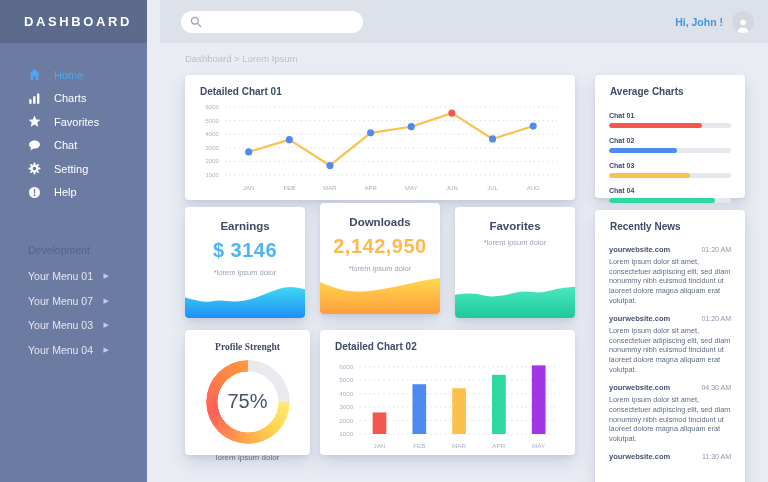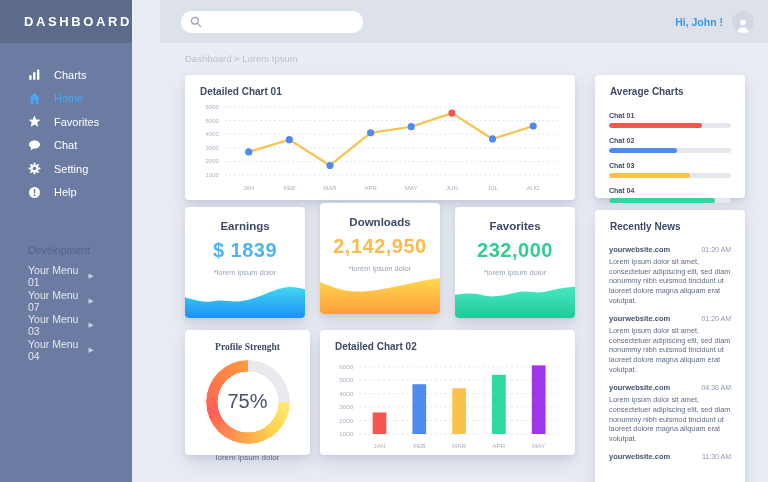--- a/index.html
+++ b/index.html
@@ -1,20 +1,20 @@
 <!DOCTYPE html>
 <html><head>
 <meta charset="utf-8">
 <style>
   html,body{margin:0;padding:0;}
   body{font-family:"Liberation Sans",sans-serif;-webkit-font-smoothing:antialiased;}
   #app{position:relative;width:768px;height:482px;background:#E9ECF3;overflow:hidden;}
 
   
-  .sidebar{position:absolute;left:0;top:0;bottom:0;width:132px;background:#6C7BA1;z-index:2;}
+  .sidebar{position:absolute;left:0;top:0;bottom:0;width:147px;background:#6C7BA1;z-index:2;}
   .sidebar-header{height:43px;background:#5C6A8B;color:#FFFFFF;display:flex;align-items:center;
     padding-left:24px;font-size:13px;font-weight:bold;letter-spacing:2.6px;}
   .nav{list-style:none;margin:20px 0 0 0;padding:0;}
   .nav-item{display:flex;align-items:center;height:23.5px;padding:0 16px 0 28px;color:#FFFFFF;
     font-size:11px;cursor:pointer;}
   .nav-item.active{color:#4BA7F5;}
   .nav-icon{width:13px;height:13px;margin-right:13px;display:inline-flex;flex:0 0 13px;}
   .nav-icon svg{width:13px;height:13px;fill:currentColor;}
   .dev-section{margin-top:40px;}
   .dev-label{padding-left:28px;font-size:10.5px;color:#56648A;margin-bottom:8px;}
@@ -90,37 +90,37 @@
   .news-body{margin:0;font-size:7.3px;line-height:1.32;color:#5E6B86;}
 </style>
 </head>
 <body>
 
 <div id="app">
 
   <aside class="sidebar">
     <div class="sidebar-header">DASHBOARD</div>
     <ul class="nav" id="nav-menu">
+        <li class="nav-item active">
+          <span class="nav-icon">
+            <svg viewBox="0 0 13 13">
+              <path d="M6.5 1 L12 6 L10.3 6 L10.3 12 L7.7 12 L7.7 8.3 L5.3 8.3 L5.3 12 L2.7 12 L2.7 6 L1 6 Z"></path>
+            </svg>
+          </span>
+          <span>Home</span>
+        </li>
         <li class="nav-item">
           <span class="nav-icon">
             <svg viewBox="0 0 13 13">
               <rect x="1.2" y="7.2" width="2.4" height="4.6" rx="0.5"></rect>
               <rect x="5.1" y="4.2" width="2.4" height="7.6" rx="0.5"></rect>
               <rect x="9" y="1.4" width="2.4" height="10.4" rx="0.5"></rect>
             </svg>
           </span>
           <span>Charts</span>
-        </li>
-        <li class="nav-item active">
-          <span class="nav-icon">
-            <svg viewBox="0 0 13 13">
-              <path d="M6.5 1 L12 6 L10.3 6 L10.3 12 L7.7 12 L7.7 8.3 L5.3 8.3 L5.3 12 L2.7 12 L2.7 6 L1 6 Z"></path>
-            </svg>
-          </span>
-          <span>Home</span>
         </li>
         <li class="nav-item">
           <span class="nav-icon">
             <svg viewBox="0 0 13 13">
               <path d="M6.5 0.6 L8.2 4.4 L12.4 4.8 L9.3 7.6 L10.2 11.7 L6.5 9.5 L2.8 11.7 L3.7 7.6 L0.6 4.8 L4.8 4.4 Z"></path>
             </svg>
           </span>
           <span>Favorites</span>
         </li>
         <li class="nav-item">
@@ -262,21 +262,21 @@
             <div class="avg-label">Chat 04</div>
             <div class="avg-track" style="background: rgb(230, 232, 237);">
               <span class="avg-fill" style="width: 87%; background: rgb(47, 216, 160);"></span>
             </div>
           </div>
         </div>
     </section>
 
     <section class="card stat-card" id="card-stat-0">
       <div class="stat-title">Earnings</div>
-      <div class="stat-value" style="color: rgb(77, 180, 245);">$ 1839</div>
+      <div class="stat-value" style="color: rgb(77, 180, 245);">$ 3146</div>
       <div class="stat-note">*lorem ipsum dolor</div>
       <svg class="spark" id="spark-0" viewBox="0 0 100 36" preserveAspectRatio="none">
           <defs>
             <linearGradient id="sg0" x1="0" y1="0" x2="0" y2="1">
               <stop offset="0%" stop-color="#41D8F2"></stop>
               <stop offset="100%" stop-color="#1E8FF5"></stop>
             </linearGradient>
           </defs>
           <path d="M 0 36 L 0 17.28 Q 14.285714285714286 22.32 21.42857142857143 21.060000000000002 Q 28.571428571428573 19.8 35.714285714285715 20.700000000000003 Q 42.85714285714286 21.6 50 20.16 Q 57.142857142857146 18.72 64.28571428571429 15.48 Q 71.42857142857143 12.240000000000002 78.57142857142858 9.720000000000002 Q 85.71428571428572 7.200000000000003 92.85714285714286 8.640000000000002 L 100 10.080000000000002 L 100 36 Z" fill="url(#sg0)"></path>
         </svg>
@@ -290,21 +290,20 @@
             <linearGradient id="sg1" x1="0" y1="0" x2="0" y2="1">
               <stop offset="0%" stop-color="#FFD94D"></stop>
               <stop offset="100%" stop-color="#FF9E3D"></stop>
             </linearGradient>
           </defs>
           <path d="M 0 36 L 0 7.200000000000003 Q 14.285714285714286 13.68 21.42857142857143 14.94 Q 28.571428571428573 16.2 35.714285714285715 15.66 Q 42.85714285714286 15.120000000000001 50 13.860000000000001 Q 57.142857142857146 12.600000000000001 64.28571428571429 10.98 Q 71.42857142857143 9.36 78.57142857142858 7.5600000000000005 Q 85.71428571428572 5.760000000000002 92.85714285714286 4.6800000000000015 L 100 3.6000000000000014 L 100 36 Z" fill="url(#sg1)"></path>
         </svg>
     </section>
     <section class="card stat-card" id="card-stat-2">
       <div class="stat-title">Favorites</div>
-      <div class="stat-value" style="color: rgb(47, 206, 146);">232,000</div>
       <div class="stat-note">*lorem ipsum dolor</div>
       <svg class="spark" id="spark-2" viewBox="0 0 100 36" preserveAspectRatio="none">
           <defs>
             <linearGradient id="sg2" x1="0" y1="0" x2="0" y2="1">
               <stop offset="0%" stop-color="#49E8C0"></stop>
               <stop offset="100%" stop-color="#1FC998"></stop>
             </linearGradient>
           </defs>
           <path d="M 0 36 L 0 15.120000000000001 Q 14.285714285714286 12.96 21.42857142857143 15.120000000000001 Q 28.571428571428573 17.28 35.714285714285715 16.200000000000003 Q 42.85714285714286 15.120000000000001 50 13.32 Q 57.142857142857146 11.52 64.28571428571429 12.6 Q 71.42857142857143 13.68 78.57142857142858 11.52 Q 85.71428571428572 9.36 92.85714285714286 8.64 L 100 7.920000000000002 L 100 36 Z" fill="url(#sg2)"></path>
         </svg>

